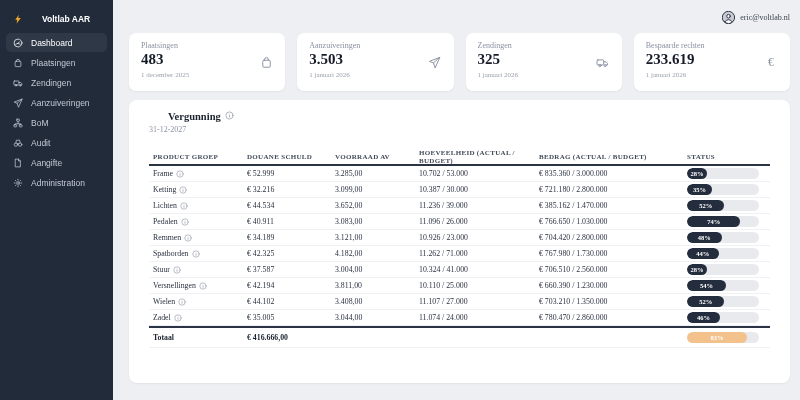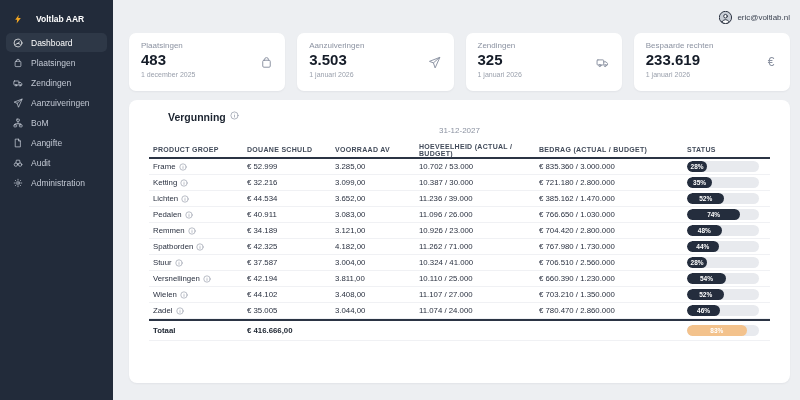--- a/index.html
+++ b/index.html
@@ -7,30 +7,30 @@
   body {
     display:flex;
     font-family:"Liberation Sans", sans-serif;
     background:#edeff2;
     color:#2a3140;
   }
   svg { fill:none; stroke:currentColor; stroke-width:1.2; stroke-linecap:round; stroke-linejoin:round; display:block; }
 
   
   .sidebar { width:113px; flex-shrink:0; background:#222b3a; padding-top:7px; }
-  .logo { display:flex; align-items:center; gap:13px; padding:7px 10px 9px 13px; color:#ffffff; font-weight:bold; font-size:8.5px; }
+  .logo { display:flex; align-items:center; gap:19px; padding:7px 10px 9px 13px; color:#ffffff; font-weight:bold; font-size:8.5px; }
   .logo-icon { width:10px; height:10px; }
   .logo-icon svg { width:10px; height:10px; }
   .nav-item { display:flex; align-items:flex-end; gap:8px; margin:0 6px 1px; padding:4.5px 7px; border-radius:5px; font-size:8.5px; color:#c3c9d4; cursor:pointer; }
   .nav-item.active { background:#2e3847; color:#ffffff; }
   .nav-icon { width:10px; height:10px; flex-shrink:0; }
   .nav-icon svg { width:10px; height:10px; }
 
   
-  .main { flex:1; padding:8px 10px 0 16px; min-width:0; }
+  .main { flex:1; padding:8px 10px 0 16px; min-width:0;font-family:Liberation Serif, serif; }
   .topbar { height:18px; display:flex; justify-content:flex-end; align-items:center; gap:5px; }
   .avatar { width:13px; height:13px; }
   .avatar svg { width:13px; height:13px; }
   .user-email { font-size:8px; color:#3d4452; }
 
   
   .cards { display:flex; gap:12px; margin-top:7px; }
   .card { flex:1; background:#ffffff; border-radius:7px; padding:8px 12px; position:relative; height:58px; box-shadow:0 1px 2px rgba(16,24,40,.05); }
   .card-label { font-size:8px; color:#8b92a1; }
   .card-value { font-size:15px; font-weight:bold; color:#151c28; margin:1px 0 3px; }
@@ -38,21 +38,21 @@
   .card-icon { position:absolute; right:12px; top:50%; transform:translateY(-50%); color:#8b92a1; width:14px; height:14px; display:flex; align-items:center; justify-content:center; }
   .card-icon svg { width:13px; height:13px; }
   .euro-glyph { font-size:12px; color:#8b92a1; }
 
   
   .panel { background:#ffffff; border-radius:8px; margin-top:9px; padding:11px 20px 6px; height:283px; box-shadow:0 1px 2px rgba(16,24,40,.05); }
   .panel-title-row { display:flex; align-items:flex-start; gap:4px;margin-left:19px; }
   .panel-title { font-size:10.5px; font-weight:bold; color:#1c2430; }
   .info-icon { width:9px; height:9px; color:#8b92a1; }
   .info-icon svg { width:9px; height:9px; }
-  .panel-sub { font-size:8px; color:#8b92a1; margin:3px 0 7px;text-align:center; }
+  .panel-sub { font-size:8px; color:#8b92a1; margin:3px 0 15px; }
 
   .trow { display:grid; grid-template-columns:94px 88px 84px 120px 148px 1fr; align-items:center; padding-left:4px; }
   .thead { height:17px; border-bottom:2px solid #2b3444; font-size:7px; font-weight:bold; letter-spacing:.3px; color:#424b5a; text-transform:uppercase; }
   .tbody .trow { height:16px; border-bottom:1px solid #f0f1f4; font-size:7.8px; color:#2a3140; }
   .product-cell { display:flex; align-items:center; gap:3px; }
   .row-info { width:8px; height:8px; color:#8b92a1; }
   .row-info svg { width:8px; height:8px; }
   .total-row { height:22px; border-top:2px solid #2b3444; border-bottom:1px solid #f0f1f4; font-size:7.8px; font-weight:bold; color:#1c2430; }
 
   .bar { width:72px; height:11px; background:#e8eaee; border-radius:6px; overflow:hidden; }
@@ -123,36 +123,36 @@
             <rect x="10.2" y="10.8" width="4.4" height="3.4" rx="0.8"></rect>
             <path d="M8 5.2v4M3.6 10.8V9.2h8.8v1.6"></path>
           </svg>
         </span>
     <span>BoM</span>
   </div>
 
   <div class="nav-item">
     <span class="nav-icon">
           <svg viewBox="0 0 16 16">
-            <path d="M4.2 1.8h4.6l3 3v9.4H4.2Z"></path>
-            <path d="M8.8 1.8v3h3"></path>
-          </svg>
-        </span>
-    <span>Aangifte</span>
-  </div>
-
-  <div class="nav-item">
-    <span class="nav-icon">
-          <svg viewBox="0 0 16 16">
             <circle cx="4.6" cy="10.6" r="2.7"></circle>
             <circle cx="11.4" cy="10.6" r="2.7"></circle>
             <path d="M4.6 7.9 5.4 3.5h5.2l.8 4.4M7 9.2h2"></path>
           </svg>
         </span>
     <span>Audit</span>
+  </div>
+
+  <div class="nav-item">
+    <span class="nav-icon">
+          <svg viewBox="0 0 16 16">
+            <path d="M4.2 1.8h4.6l3 3v9.4H4.2Z"></path>
+            <path d="M8.8 1.8v3h3"></path>
+          </svg>
+        </span>
+    <span>Aangifte</span>
   </div>
 
   <div class="nav-item">
     <span class="nav-icon">
           <svg viewBox="0 0 16 16">
             <circle cx="8" cy="8" r="2.1"></circle>
             <path d="M8 2v1.6M8 12.4V14M2 8h1.6M12.4 8H14M3.8 3.8l1.1 1.1M11.1 11.1l1.1 1.1M12.2 3.8l-1.1 1.1M4.9 11.1l-1.1 1.1"></path>
           </svg>
         </span>
     <span>Administration</span>

